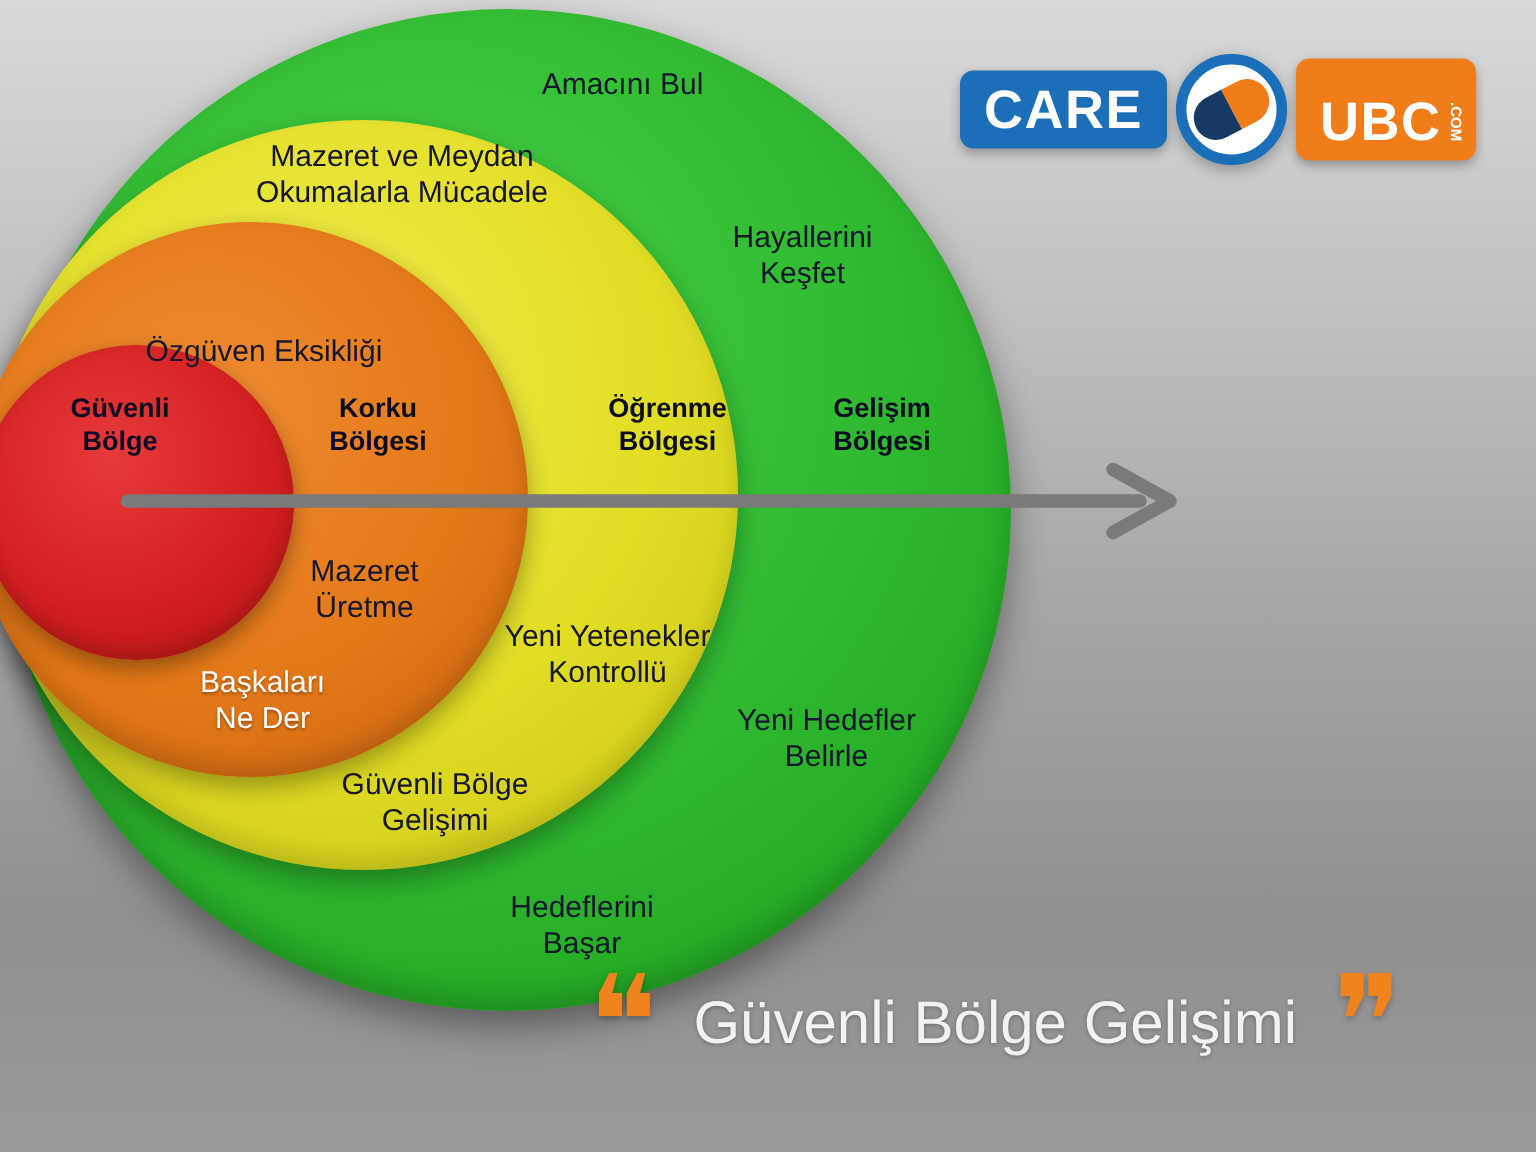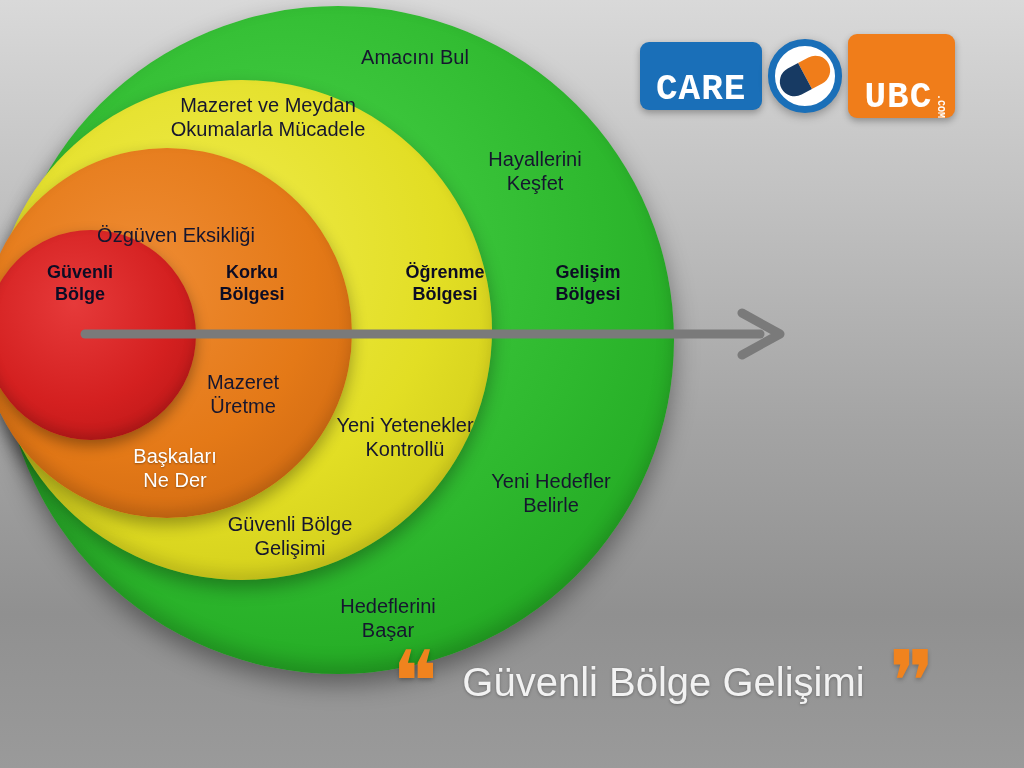--- a/index.html
+++ b/index.html
@@ -51,23 +51,23 @@
   }
   .lbl-title { font-weight: 700; font-size: 18px; color: #0c0c24; }
   .lbl-white { color: #ffffff; text-shadow: 0 1px 2px rgba(0,0,0,.35); }
 
   
   .logo {
     position: absolute; left: 640px; top: 34px; z-index: 10;
     display: flex; align-items: center; gap: 4px;
   }
   .logo-box {
-    height: 68px; display: flex; align-items: flex-end; justify-content: center;
+    height: 52px; display: flex; align-items: center; justify-content: center;
     border-radius: 9px; color: #ffffff; font-weight: 700; font-size: 36px;
-    letter-spacing: 1px; box-shadow: 0 3px 7px rgba(0,0,0,.3); font-family: Liberation Mono, monospace;
+    letter-spacing: 1px; box-shadow: 0 3px 7px rgba(0,0,0,.3);
   }
   .logo-care { background: #1a6fb8; padding: 0 16px; }
   .logo-ubc  { background: #f07d1a; padding: 16px 10px 0 16px; position: relative; }
   .logo-com  {
     font-size: 10px; font-weight: 700; letter-spacing: 0;
     writing-mode: vertical-rl; margin-left: 3px; line-height: 1;
   }
   .logo-pill { width: 78px; height: 78px; filter: drop-shadow(0 3px 5px rgba(0,0,0,.3)); }
 
   

